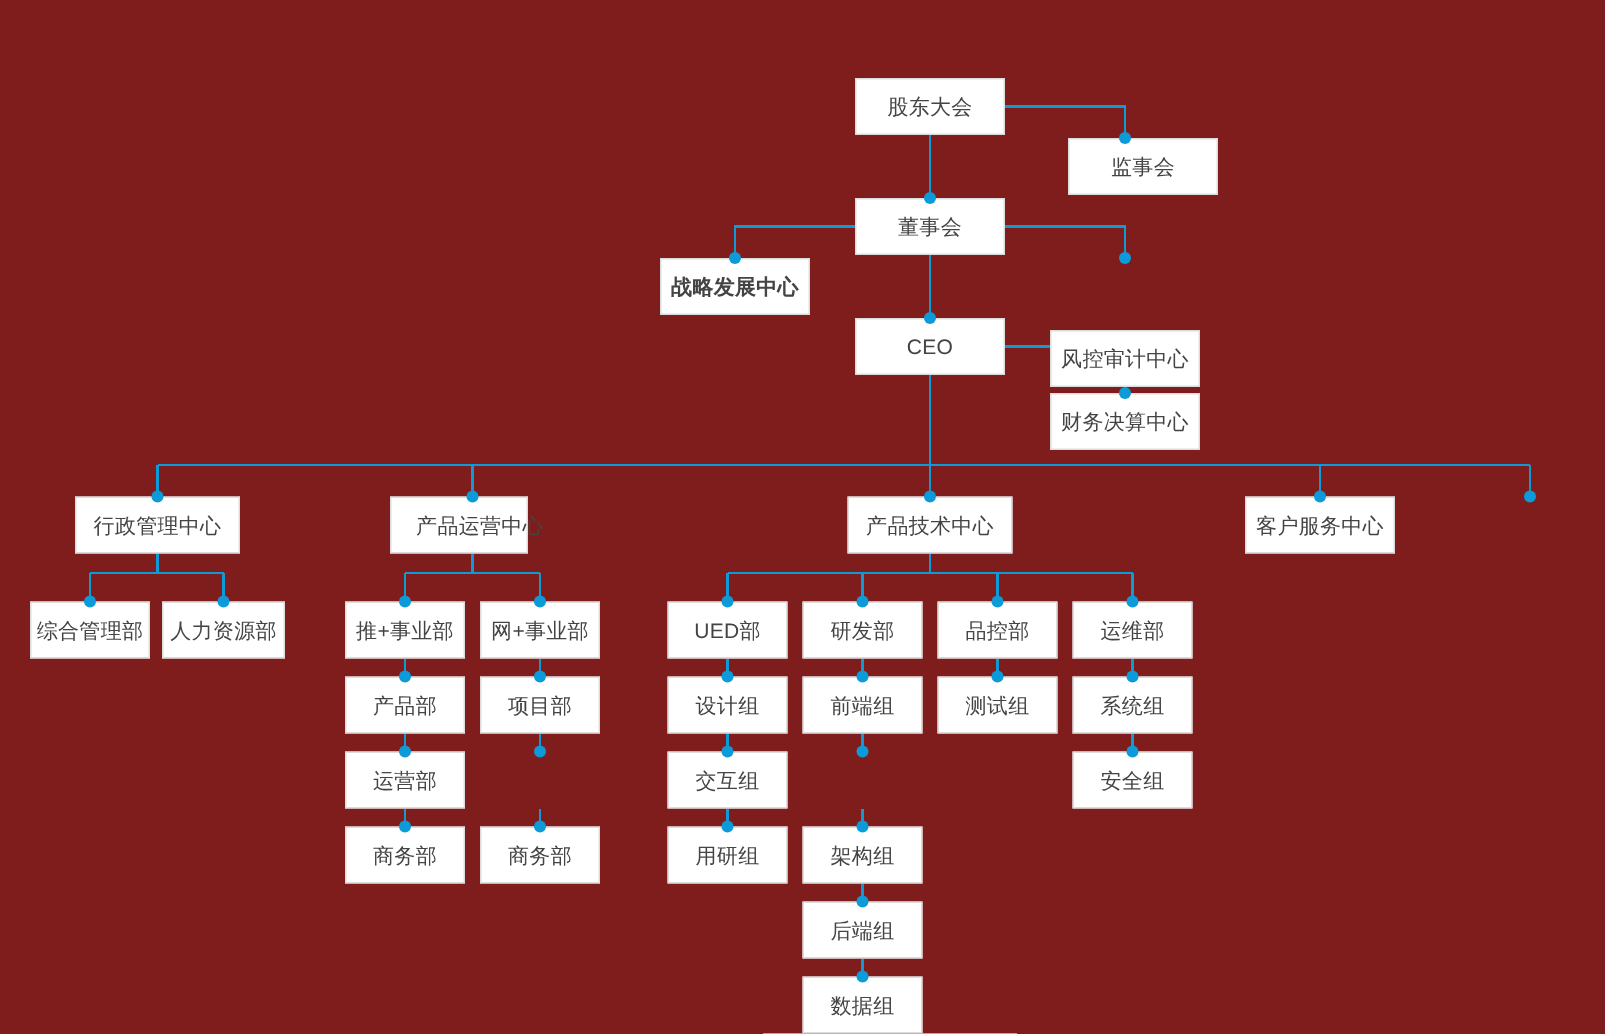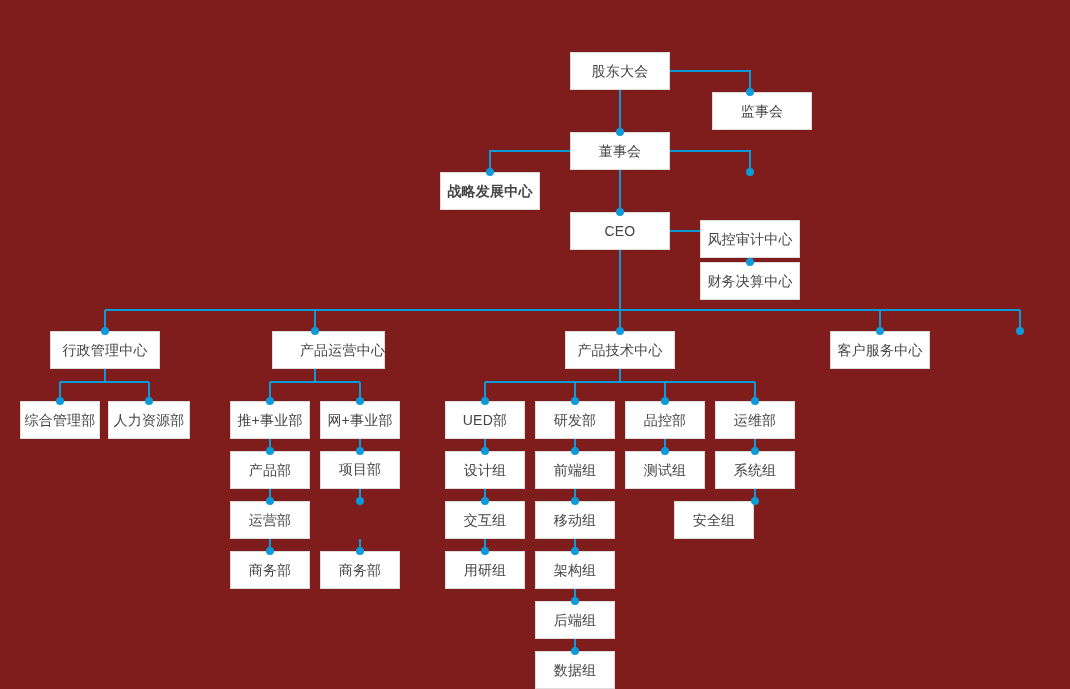--- a/index.html
+++ b/index.html
@@ -121,21 +121,21 @@
     </div>
     <div class="node" style="left: 570px; top: 212px; width: 100px; height: 38px;">
       <span class="node-label">CEO</span>
     </div>
     <div class="node" style="left: 700px; top: 262px; width: 100px; height: 38px;">
       <span class="node-label">财务决算中心</span>
     </div>
     <div class="node" style="left: 50px; top: 331px; width: 110px; height: 38px;">
       <span class="node-label">行政管理中心</span>
     </div>
-    <div class="node" style="left: 272px; top: 331px; width: 113px; height: 38px; padding-left: 28px;">
+    <div class="node" style="left: 260px; top: 331px; width: 92px; height: 38px; padding-left: 28px;">
       <span class="node-label">产品运营中心</span>
     </div>
     <div class="node" style="left: 565px; top: 331px; width: 110px; height: 38px;">
       <span class="node-label">产品技术中心</span>
     </div>
     <div class="node" style="left: 830px; top: 331px; width: 100px; height: 38px;">
       <span class="node-label">客户服务中心</span>
     </div>
     <div class="node" style="left: 20px; top: 401px; width: 80px; height: 38px;">
       <span class="node-label">综合管理部</span>
@@ -151,21 +151,21 @@
     </div>
     <div class="node" style="left: 230px; top: 501px; width: 80px; height: 38px;">
       <span class="node-label">运营部</span>
     </div>
     <div class="node" style="left: 230px; top: 551px; width: 80px; height: 38px;">
       <span class="node-label">商务部</span>
     </div>
     <div class="node" style="left: 320px; top: 401px; width: 80px; height: 38px;">
       <span class="node-label">网+事业部</span>
     </div>
-    <div class="node" style="left: 320px; top: 451px; width: 80px; height: 38px; font-family: Liberation Mono, monospace;">
+    <div class="node" style="left: 320px; top: 451px; width: 80px; height: 38px;">
       <span class="node-label">项目部</span>
     </div>
     <div class="node" style="left: 320px; top: 551px; width: 80px; height: 38px;">
       <span class="node-label">商务部</span>
     </div>
     <div class="node" style="left: 445px; top: 401px; width: 80px; height: 38px;">
       <span class="node-label">UED部</span>
     </div>
     <div class="node" style="left: 445px; top: 451px; width: 80px; height: 38px;">
       <span class="node-label">设计组</span>
@@ -175,23 +175,20 @@
     </div>
     <div class="node" style="left: 445px; top: 551px; width: 80px; height: 38px;">
       <span class="node-label">用研组</span>
     </div>
     <div class="node" style="left: 535px; top: 401px; width: 80px; height: 38px;">
       <span class="node-label">研发部</span>
     </div>
     <div class="node" style="left: 535px; top: 451px; width: 80px; height: 38px;">
       <span class="node-label">前端组</span>
     </div>
-    <div class="node" style="left: 535px; top: 501px; width: 80px; height: 38px;">
-      <span class="node-label">移动组</span>
-    </div>
     <div class="node" style="left: 535px; top: 551px; width: 80px; height: 38px;">
       <span class="node-label">架构组</span>
     </div>
     <div class="node" style="left: 535px; top: 601px; width: 80px; height: 38px; justify-content: center;">
       <span class="node-label">后端组</span>
     </div>
     <div class="node" style="left: 535px; top: 651px; width: 80px; height: 38px;">
       <span class="node-label">数据组</span>
     </div>
     <div class="node" style="left: 625px; top: 401px; width: 80px; height: 38px;">
@@ -199,21 +196,21 @@
     </div>
     <div class="node" style="left: 625px; top: 451px; width: 80px; height: 38px;">
       <span class="node-label">测试组</span>
     </div>
     <div class="node" style="left: 715px; top: 401px; width: 80px; height: 38px;">
       <span class="node-label">运维部</span>
     </div>
     <div class="node" style="left: 715px; top: 451px; width: 80px; height: 38px;">
       <span class="node-label">系统组</span>
     </div>
-    <div class="node" style="left: 674px; top: 501px; width: 80px; height: 38px;">
+    <div class="node" style="left: 715px; top: 501px; width: 80px; height: 38px;">
       <span class="node-label">安全组</span>
     </div>
     <div class="dot" style="left: 750px; top: 92px; background: rgb(12, 154, 217);"></div>
     <div class="dot" style="left: 620px; top: 132px; background: rgb(12, 154, 217);"></div>
     <div class="dot" style="left: 490px; top: 172px; background: rgb(12, 154, 217);"></div>
     <div class="dot" style="left: 750px; top: 172px; background: rgb(12, 154, 217);"></div>
     <div class="dot" style="left: 620px; top: 212px; background: rgb(12, 154, 217);"></div>
     <div class="dot" style="left: 750px; top: 262px; background: rgb(12, 154, 217);"></div>
     <div class="dot" style="left: 105px; top: 331px; background: rgb(12, 154, 217);"></div>
     <div class="dot" style="left: 315px; top: 331px; background: rgb(12, 154, 217);"></div>

